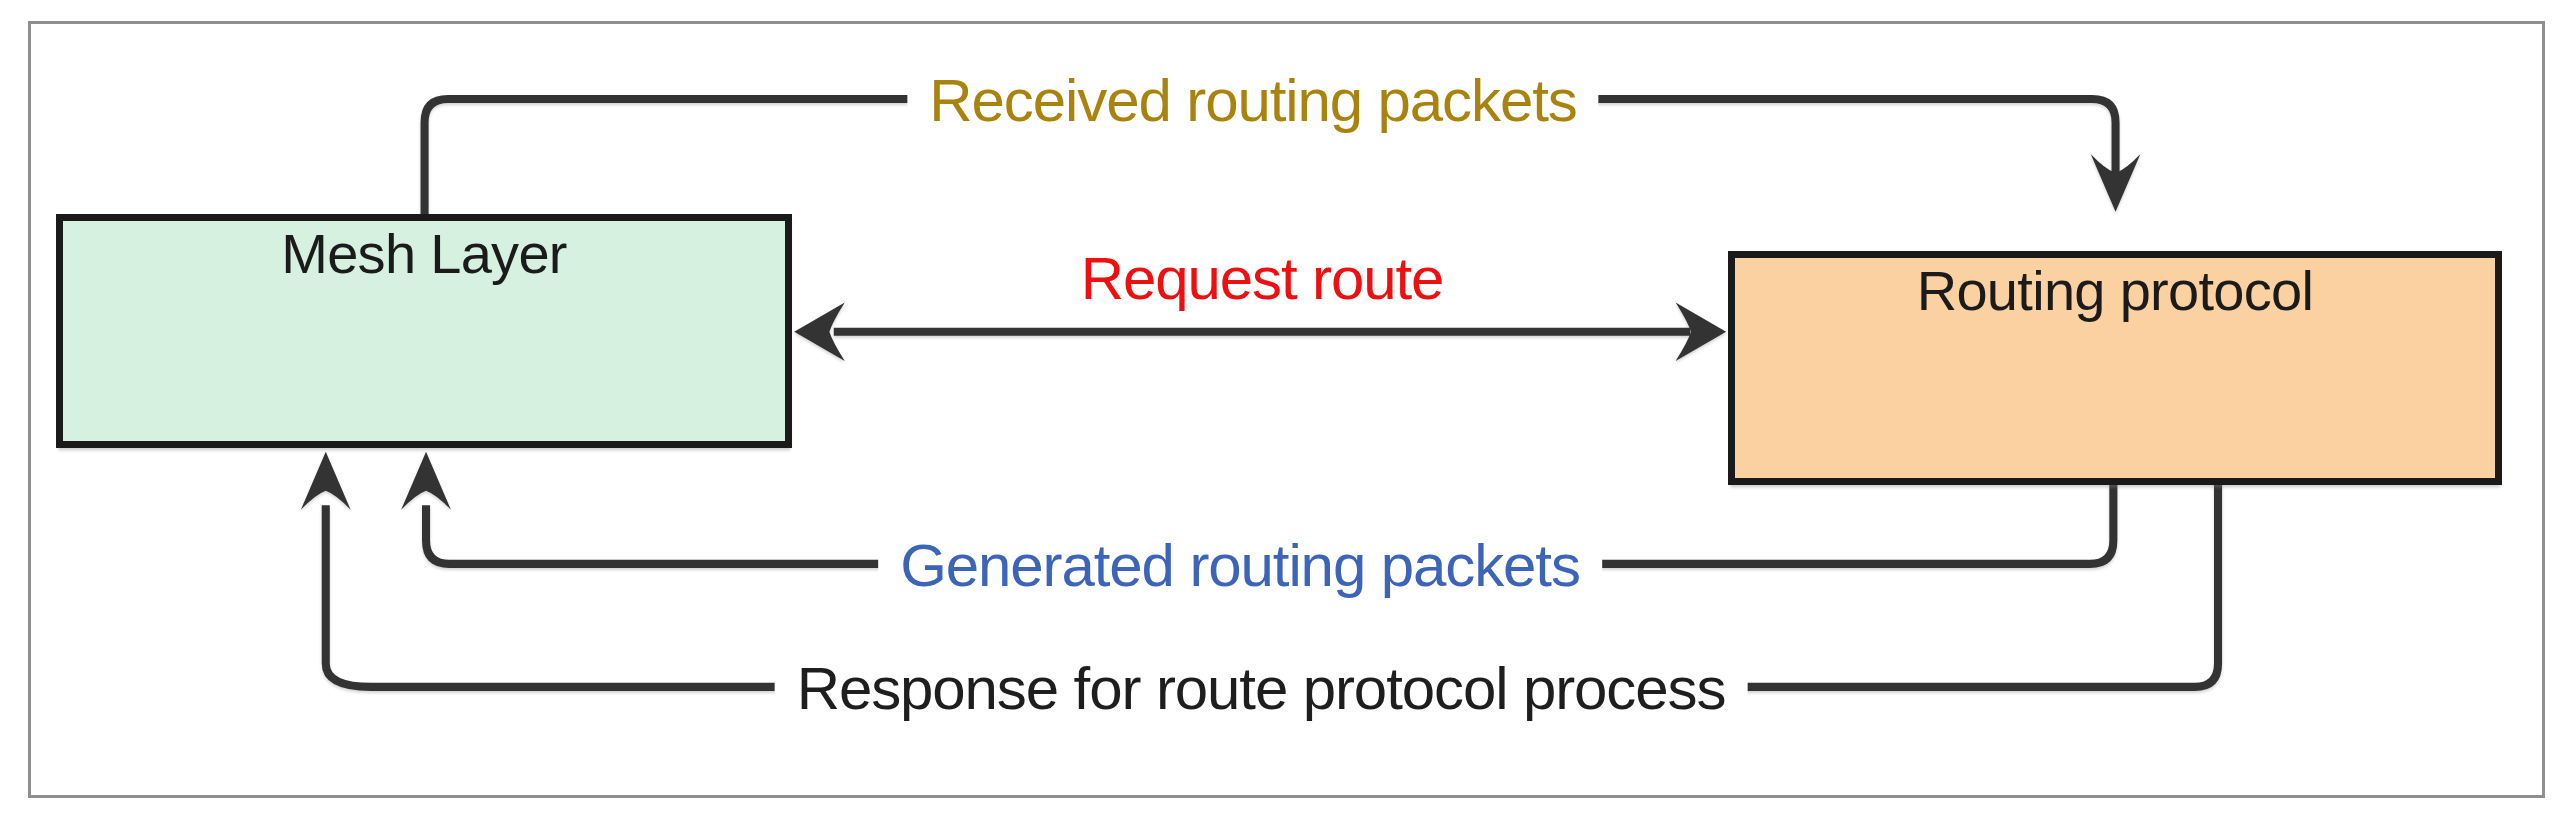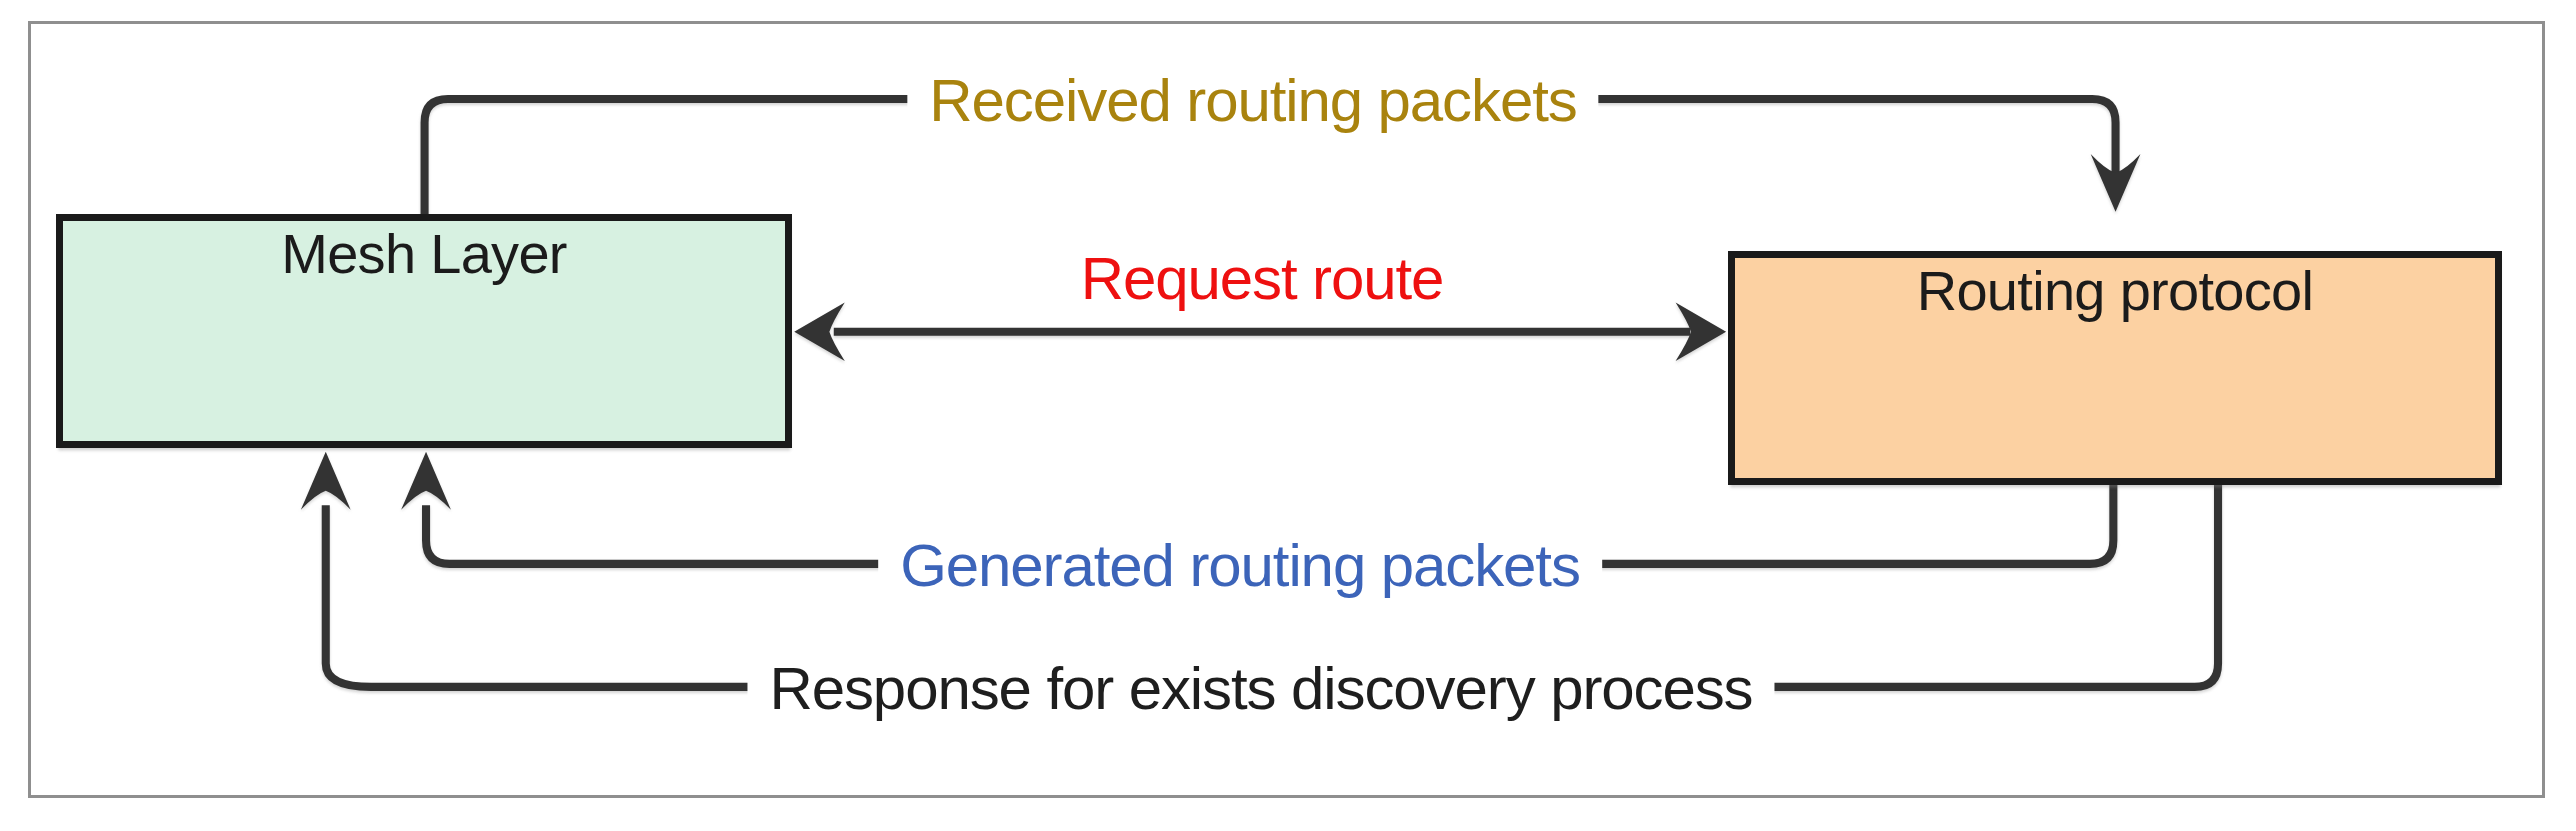--- a/index.html
+++ b/index.html
@@ -100,16 +100,16 @@
     <span>Routing protocol</span>
   </div>
 
   <span class="edge-label lbl-gold on-line" style="left:1253px;top:100px;">Received routing packets</span>
 
   <span class="edge-label lbl-red" style="left:1262px;top:278px;">Request route</span>
 
 
   <span class="edge-label lbl-blue on-line" style="left:1240px;top:565px;">Generated routing packets</span>
 
-  <span class="edge-label lbl-black on-line" style="left:1261px;top:688px;">Response for exists discovery process</span>
+  <span class="edge-label lbl-black on-line" style="left:1261px;top:688px;">Response for route protocol process</span>
 
 </div>
 
 
 </body></html>

